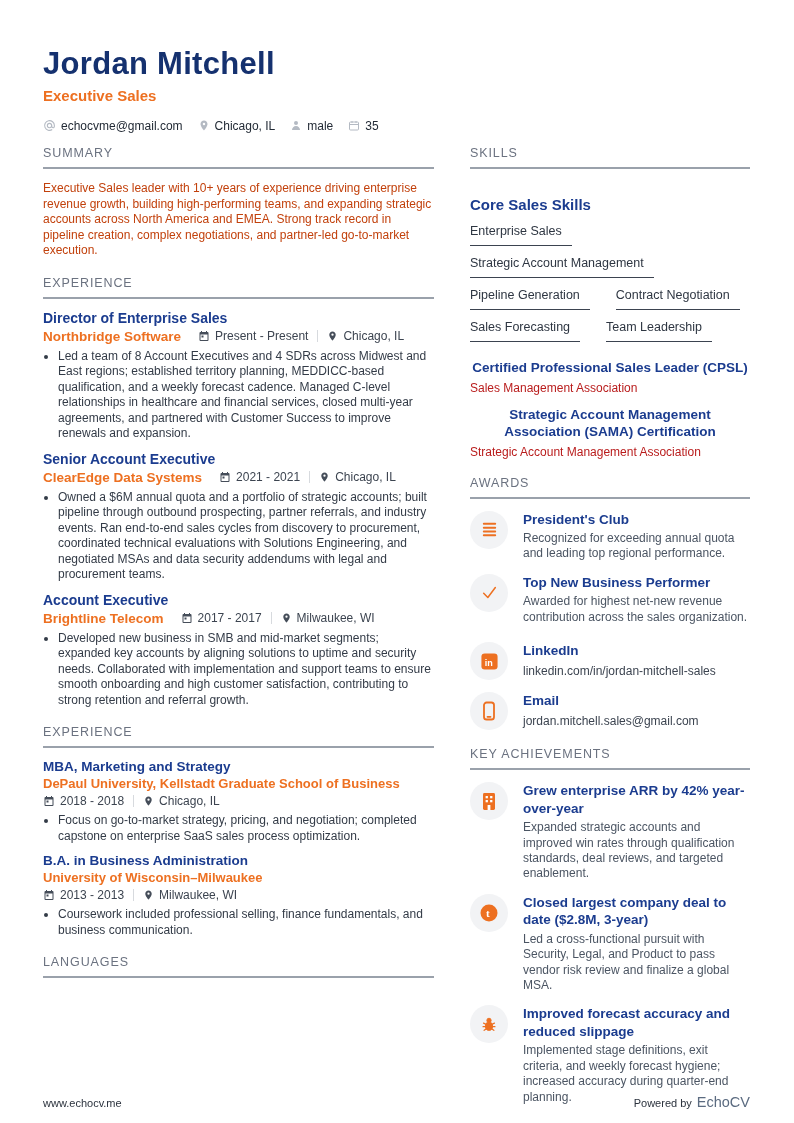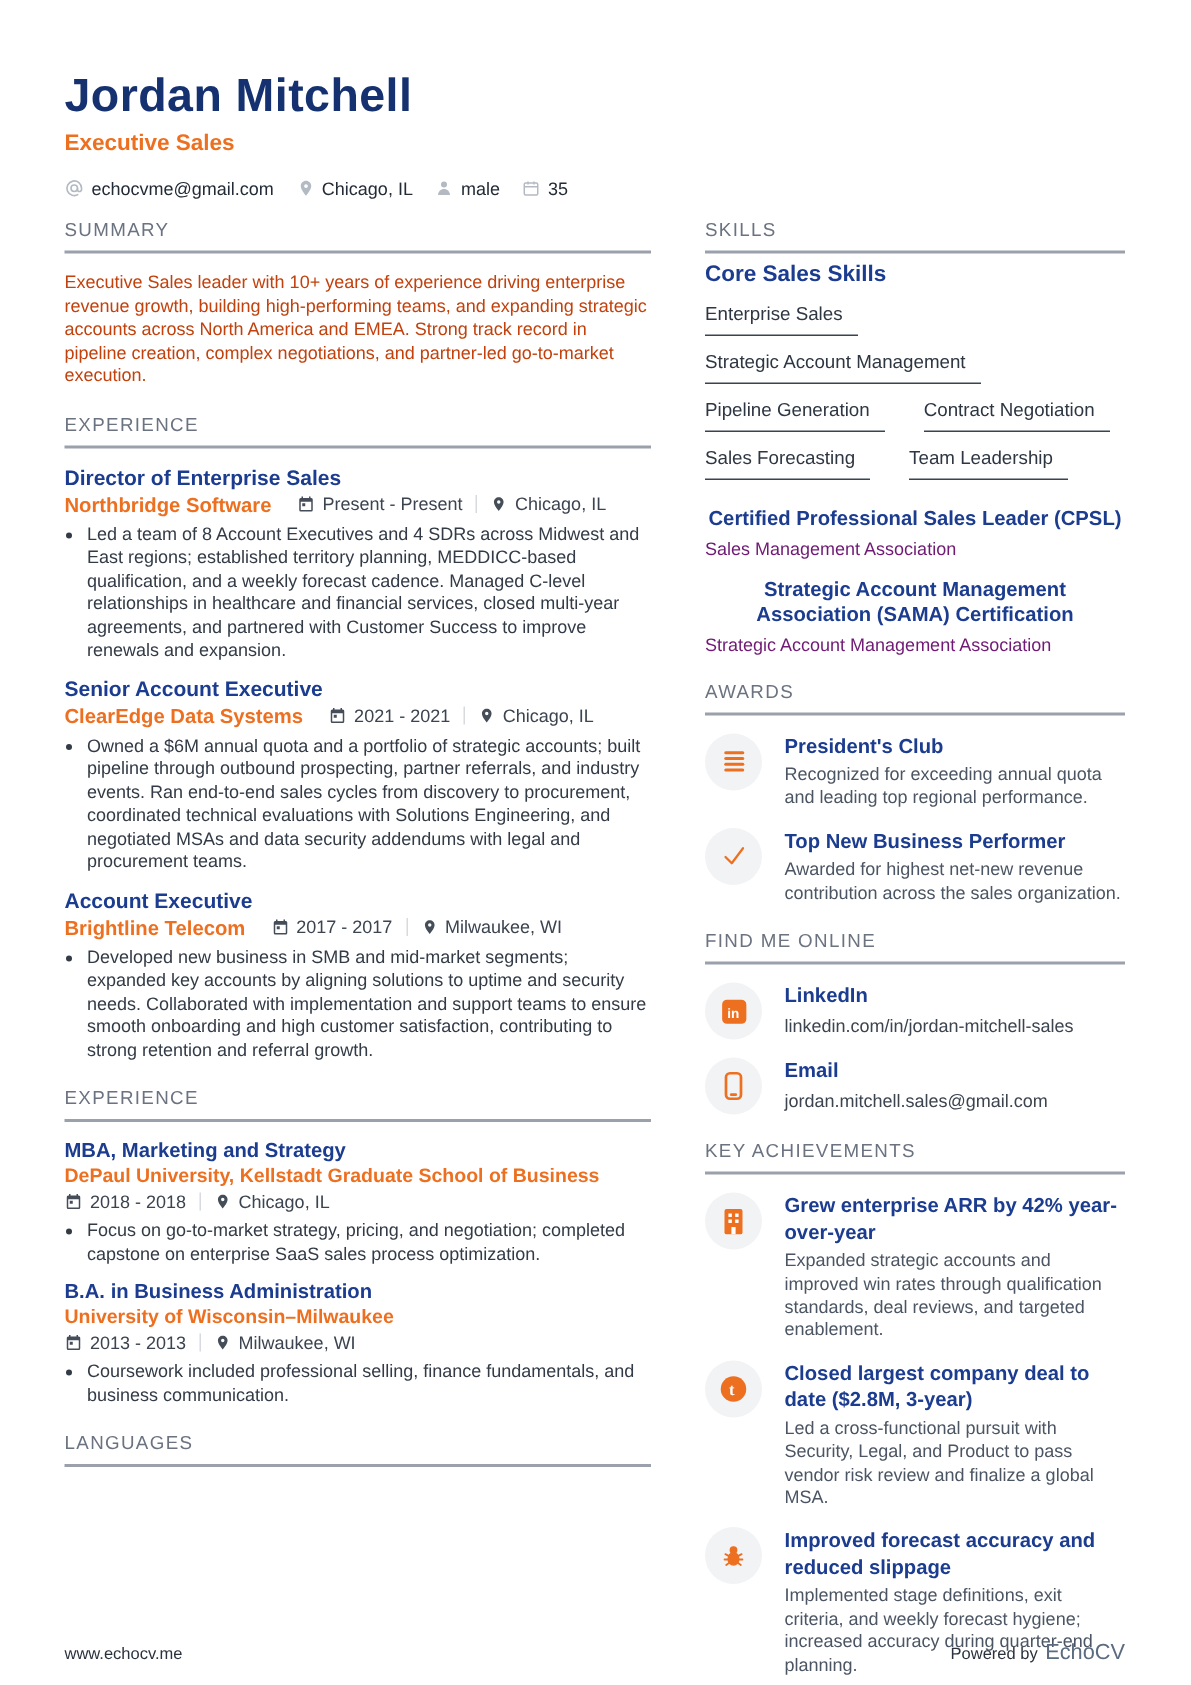--- a/index.html
+++ b/index.html
@@ -40,29 +40,29 @@
   .school  { font-size:13px;  font-weight:700; color:#ed7021; margin-top:2px; }
   .meta { display:flex; align-items:center; gap:5px; font-size:12px; color:#3c4450; }
   .d-ico { color:#454d59; display:inline-flex; }
   .d-ico svg { display:block; }
   .vdiv { width:1px; height:12px; background:#d7dade; }
   .bullets { margin-top:5px; padding-left:15px; list-style:disc; }
   .bullets li { font-size:12px; line-height:15.5px; color:#333b47; }
   .edu .job-meta { margin-top:3px; margin-bottom:2px; }
 
   
-  .skills-group-title { margin-top:5px; font-size:15px; font-weight:700; color:#1b3c8f; }
+  .skills-group-title { margin-top:27px; font-size:15px; font-weight:700; color:#1b3c8f; }
   .skill-list { margin-top:11px; display:flex; flex-wrap:wrap; column-gap:26px; row-gap:10px; }
   .skill { font-size:12.5px; color:#2e3642; padding:0 10px 7px 0;
            border-bottom:1.5px solid #3b4350; }
 
   
   .cert { margin-top:11px; }
   .cert-name { font-size:13.5px; font-weight:700; color:#1b3c8f; line-height:17.5px;text-align:center; }
-  .cert-org { margin-top:4px; font-size:12px; color:#701a75; }
+  .cert-org { margin-top:4px; font-size:12px; color:#b91c1c; }
 
   
   .icon-row { display:flex; margin-top:12px; gap:15px; }
   .circle { width:38px; height:38px; min-width:38px; border-radius:50%;
             background:#f2f3f5; display:flex; align-items:center; justify-content:center; }
   .row-title { font-size:13.5px; font-weight:700; color:#1b3c8f; line-height:17.5px; }
   .row-desc { margin-top:3px; font-size:12px; line-height:15.4px; color:#4b5563; }
   .row-value { margin-top:4px; font-size:12px; color:#3c4450; }
 
   
@@ -333,21 +333,20 @@
               </svg>
           </span>
           <div>
             <div class="row-title">Top New Business Performer</div>
             <div class="row-desc">Awarded for highest net-new revenue contribution across the sales organization.</div>
           </div>
         </div>
       </section>
 
       <section>
-        <div class="sec-head">FIND ME ONLINE</div>
         <div class="icon-row">
           <span class="circle">
             <svg width="19" height="19" viewBox="0 0 20 20">
                 <rect x="1.5" y="1.5" width="17" height="17" rx="3.5" fill="#ed7021"></rect>
                 <text x="5" y="14.5" font-family="Liberation Sans, sans-serif" font-size="9.5" font-weight="bold" fill="#ffffff">in</text>
               </svg>
           </span>
           <div>
             <div class="row-title">LinkedIn</div>
             <div class="row-value">linkedin.com/in/jordan-mitchell-sales</div>

